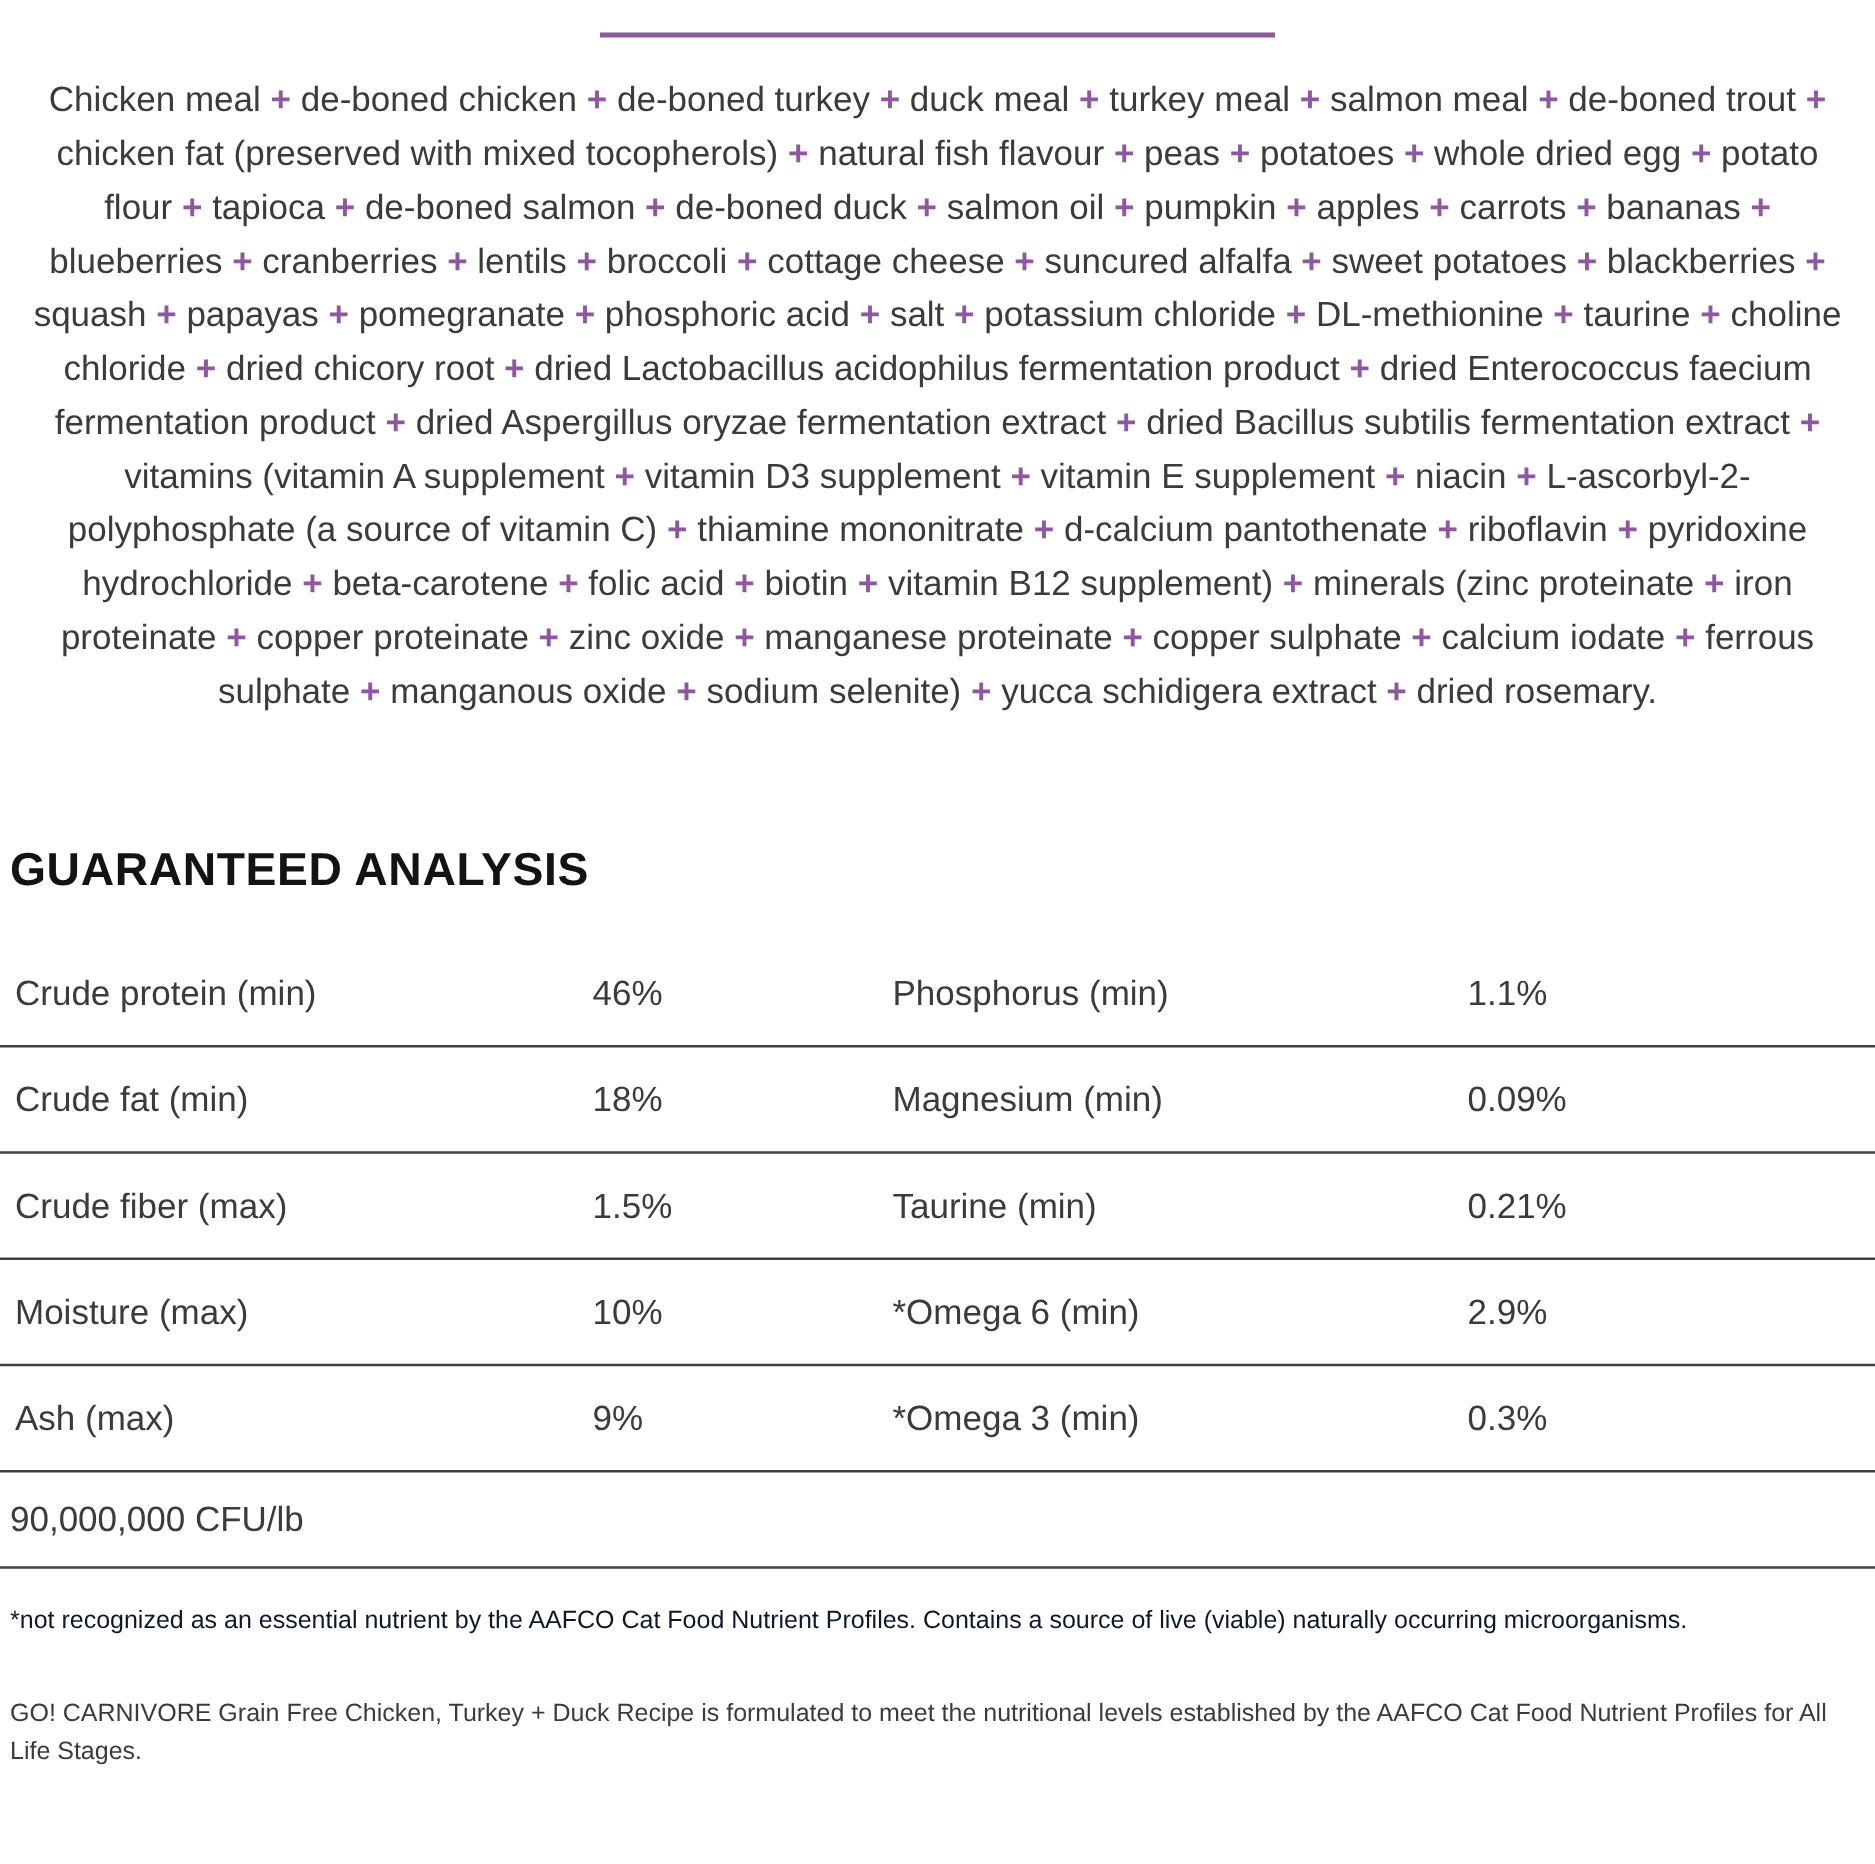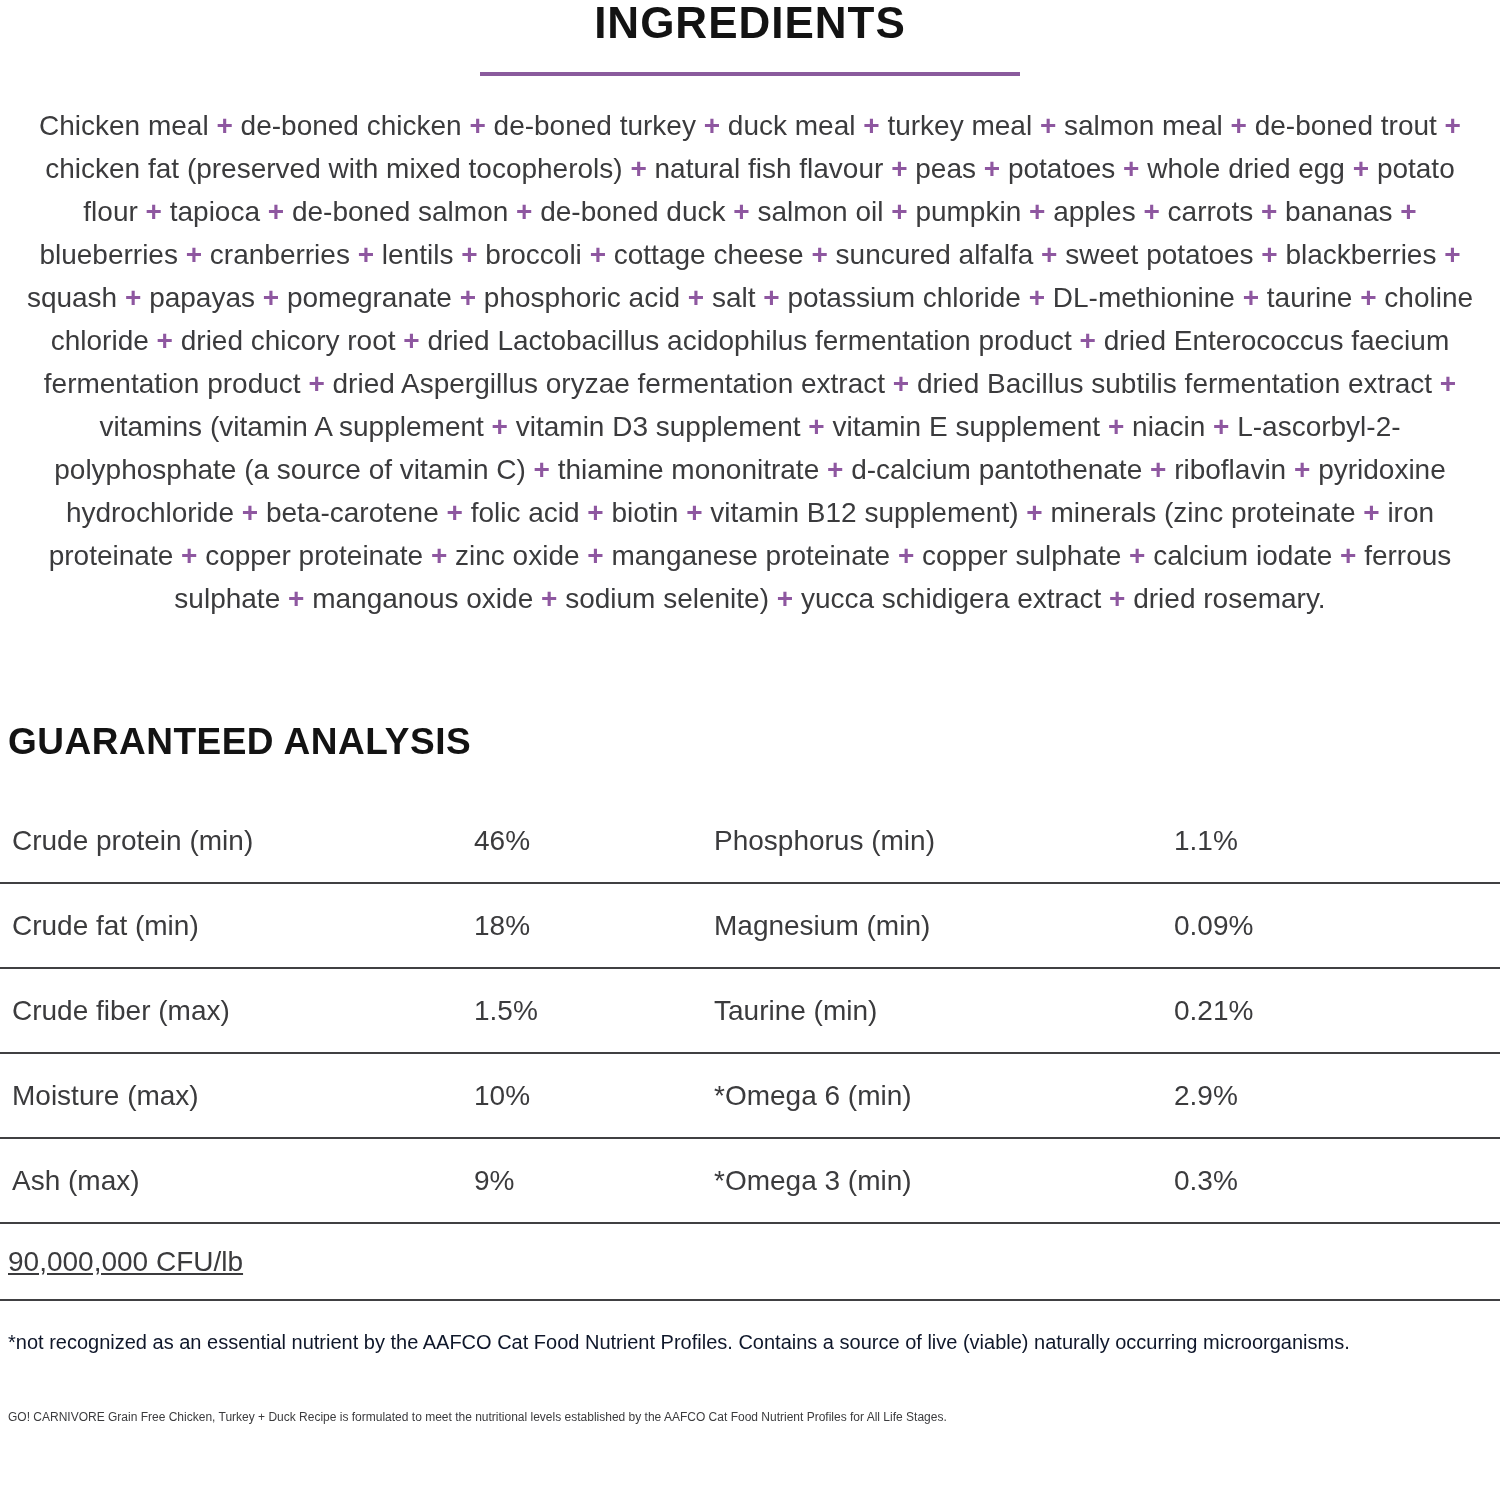--- a/index.html
+++ b/index.html
@@ -53,41 +53,40 @@
   .cell-value  { text-align: left; }
   .cell-spacer { }
   .micro-row {
     display: flex; align-items: center;
     height: 75px;
     border-bottom: 2px solid #404042;
     padding-left: 8px;
     font-size: 28px;
   }
   .micro-row .micro-label { flex: 1; }
-  .micro-row .micro-value { white-space: nowrap; text-decoration: underline; }
+  .micro-row .micro-value { white-space: nowrap; }
 
   .asterisk-note {
     margin: 26px 8px 0;
     font-size: 20px; line-height: 30px;
     color: #0f172a;
   }
   .aafco-statement {
     margin: 45px 8px 0;
     max-width: 1488px;
-    font-size: 12px; line-height: 30px;
+    font-size: 20px; line-height: 30px;
     color: #3b3b3d;
   }
 </style>
 </head>
 <body>
 
 <div class="page">
 
   <section>
-    <h1 class="ingredients-title">INGREDIENTS</h1>
     <div class="divider"></div>
     <p class="ingredients-paragraph"><span>Chicken meal</span> <span class="plus">+</span> <span>de-boned chicken</span> <span class="plus">+</span> <span>de-boned turkey</span> <span class="plus">+</span> <span>duck meal</span> <span class="plus">+</span> <span>turkey meal</span> <span class="plus">+</span> <span>salmon meal</span> <span class="plus">+</span> <span>de-boned trout</span> <span class="plus">+</span> <span>chicken fat (preserved with mixed tocopherols)</span> <span class="plus">+</span> <span>natural fish flavour</span> <span class="plus">+</span> <span>peas</span> <span class="plus">+</span> <span>potatoes</span> <span class="plus">+</span> <span>whole dried egg</span> <span class="plus">+</span> <span>potato flour</span> <span class="plus">+</span> <span>tapioca</span> <span class="plus">+</span> <span>de-boned salmon</span> <span class="plus">+</span> <span>de-boned duck</span> <span class="plus">+</span> <span>salmon oil</span> <span class="plus">+</span> <span>pumpkin</span> <span class="plus">+</span> <span>apples</span> <span class="plus">+</span> <span>carrots</span> <span class="plus">+</span> <span>bananas</span> <span class="plus">+</span> <span>blueberries</span> <span class="plus">+</span> <span>cranberries</span> <span class="plus">+</span> <span>lentils</span> <span class="plus">+</span> <span>broccoli</span> <span class="plus">+</span> <span>cottage cheese</span> <span class="plus">+</span> <span>suncured alfalfa</span> <span class="plus">+</span> <span>sweet potatoes</span> <span class="plus">+</span> <span>blackberries</span> <span class="plus">+</span> <span>squash</span> <span class="plus">+</span> <span>papayas</span> <span class="plus">+</span> <span>pomegranate</span> <span class="plus">+</span> <span>phosphoric acid</span> <span class="plus">+</span> <span>salt</span> <span class="plus">+</span> <span>potassium chloride</span> <span class="plus">+</span> <span>DL-methionine</span> <span class="plus">+</span> <span>taurine</span> <span class="plus">+</span> <span>choline chloride</span> <span class="plus">+</span> <span>dried chicory root</span> <span class="plus">+</span> <span>dried Lactobacillus acidophilus fermentation product</span> <span class="plus">+</span> <span>dried Enterococcus faecium fermentation product</span> <span class="plus">+</span> <span>dried Aspergillus oryzae fermentation extract</span> <span class="plus">+</span> <span>dried Bacillus subtilis fermentation extract</span> <span class="plus">+</span> <span>vitamins (vitamin A supplement</span> <span class="plus">+</span> <span>vitamin D3 supplement</span> <span class="plus">+</span> <span>vitamin E supplement</span> <span class="plus">+</span> <span>niacin</span> <span class="plus">+</span> <span>L-ascorbyl-2-polyphosphate (a source of vitamin C)</span> <span class="plus">+</span> <span>thiamine mononitrate</span> <span class="plus">+</span> <span>d-calcium pantothenate</span> <span class="plus">+</span> <span>riboflavin</span> <span class="plus">+</span> <span>pyridoxine hydrochloride</span> <span class="plus">+</span> <span>beta-carotene</span> <span class="plus">+</span> <span>folic acid</span> <span class="plus">+</span> <span>biotin</span> <span class="plus">+</span> <span>vitamin B12 supplement)</span> <span class="plus">+</span> <span>minerals (zinc proteinate</span> <span class="plus">+</span> <span>iron proteinate</span> <span class="plus">+</span> <span>copper proteinate</span> <span class="plus">+</span> <span>zinc oxide</span> <span class="plus">+</span> <span>manganese proteinate</span> <span class="plus">+</span> <span>copper sulphate</span> <span class="plus">+</span> <span>calcium iodate</span> <span class="plus">+</span> <span>ferrous sulphate</span> <span class="plus">+</span> <span>manganous oxide</span> <span class="plus">+</span> <span>sodium selenite)</span> <span class="plus">+</span> <span>yucca schidigera extract</span> <span class="plus">+</span> <span>dried rosemary.</span></p>
   </section>
 
   <section>
     <h2 class="analysis-title">GUARANTEED ANALYSIS</h2>
 
     <div class="analysis-table">
         <div class="ga-row">
           <div class="cell-label">Crude protein (min)</div>

